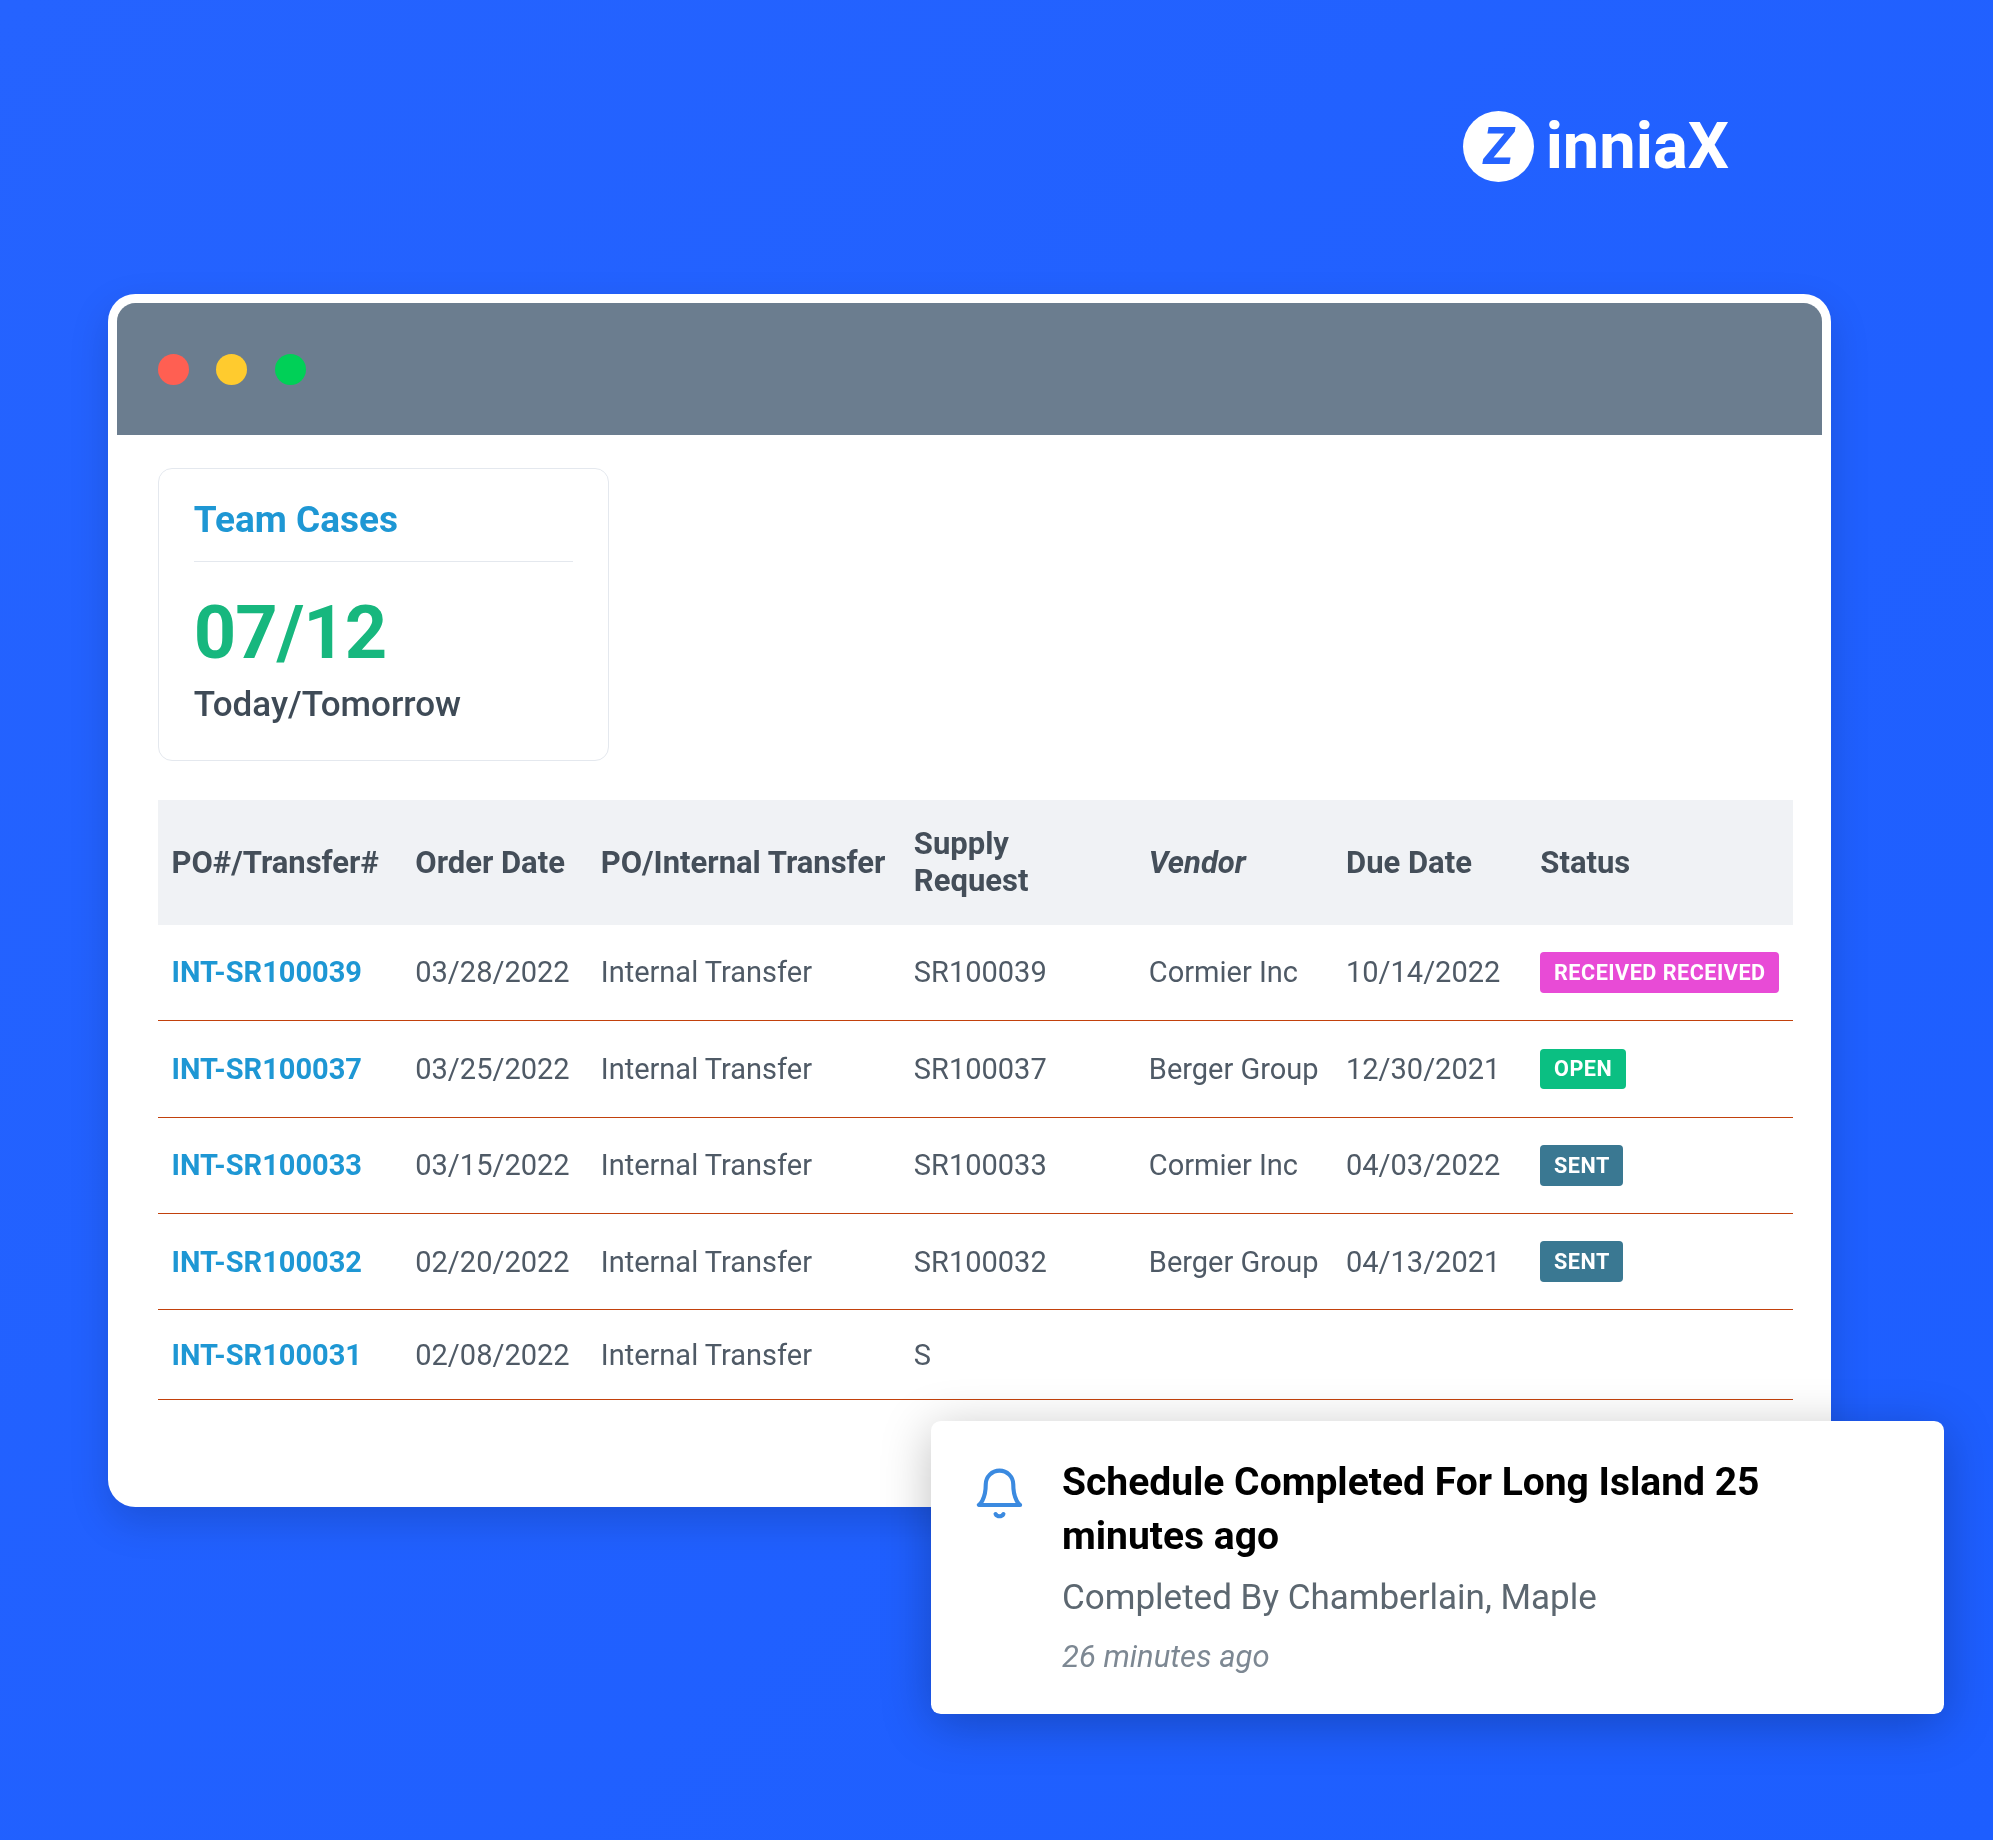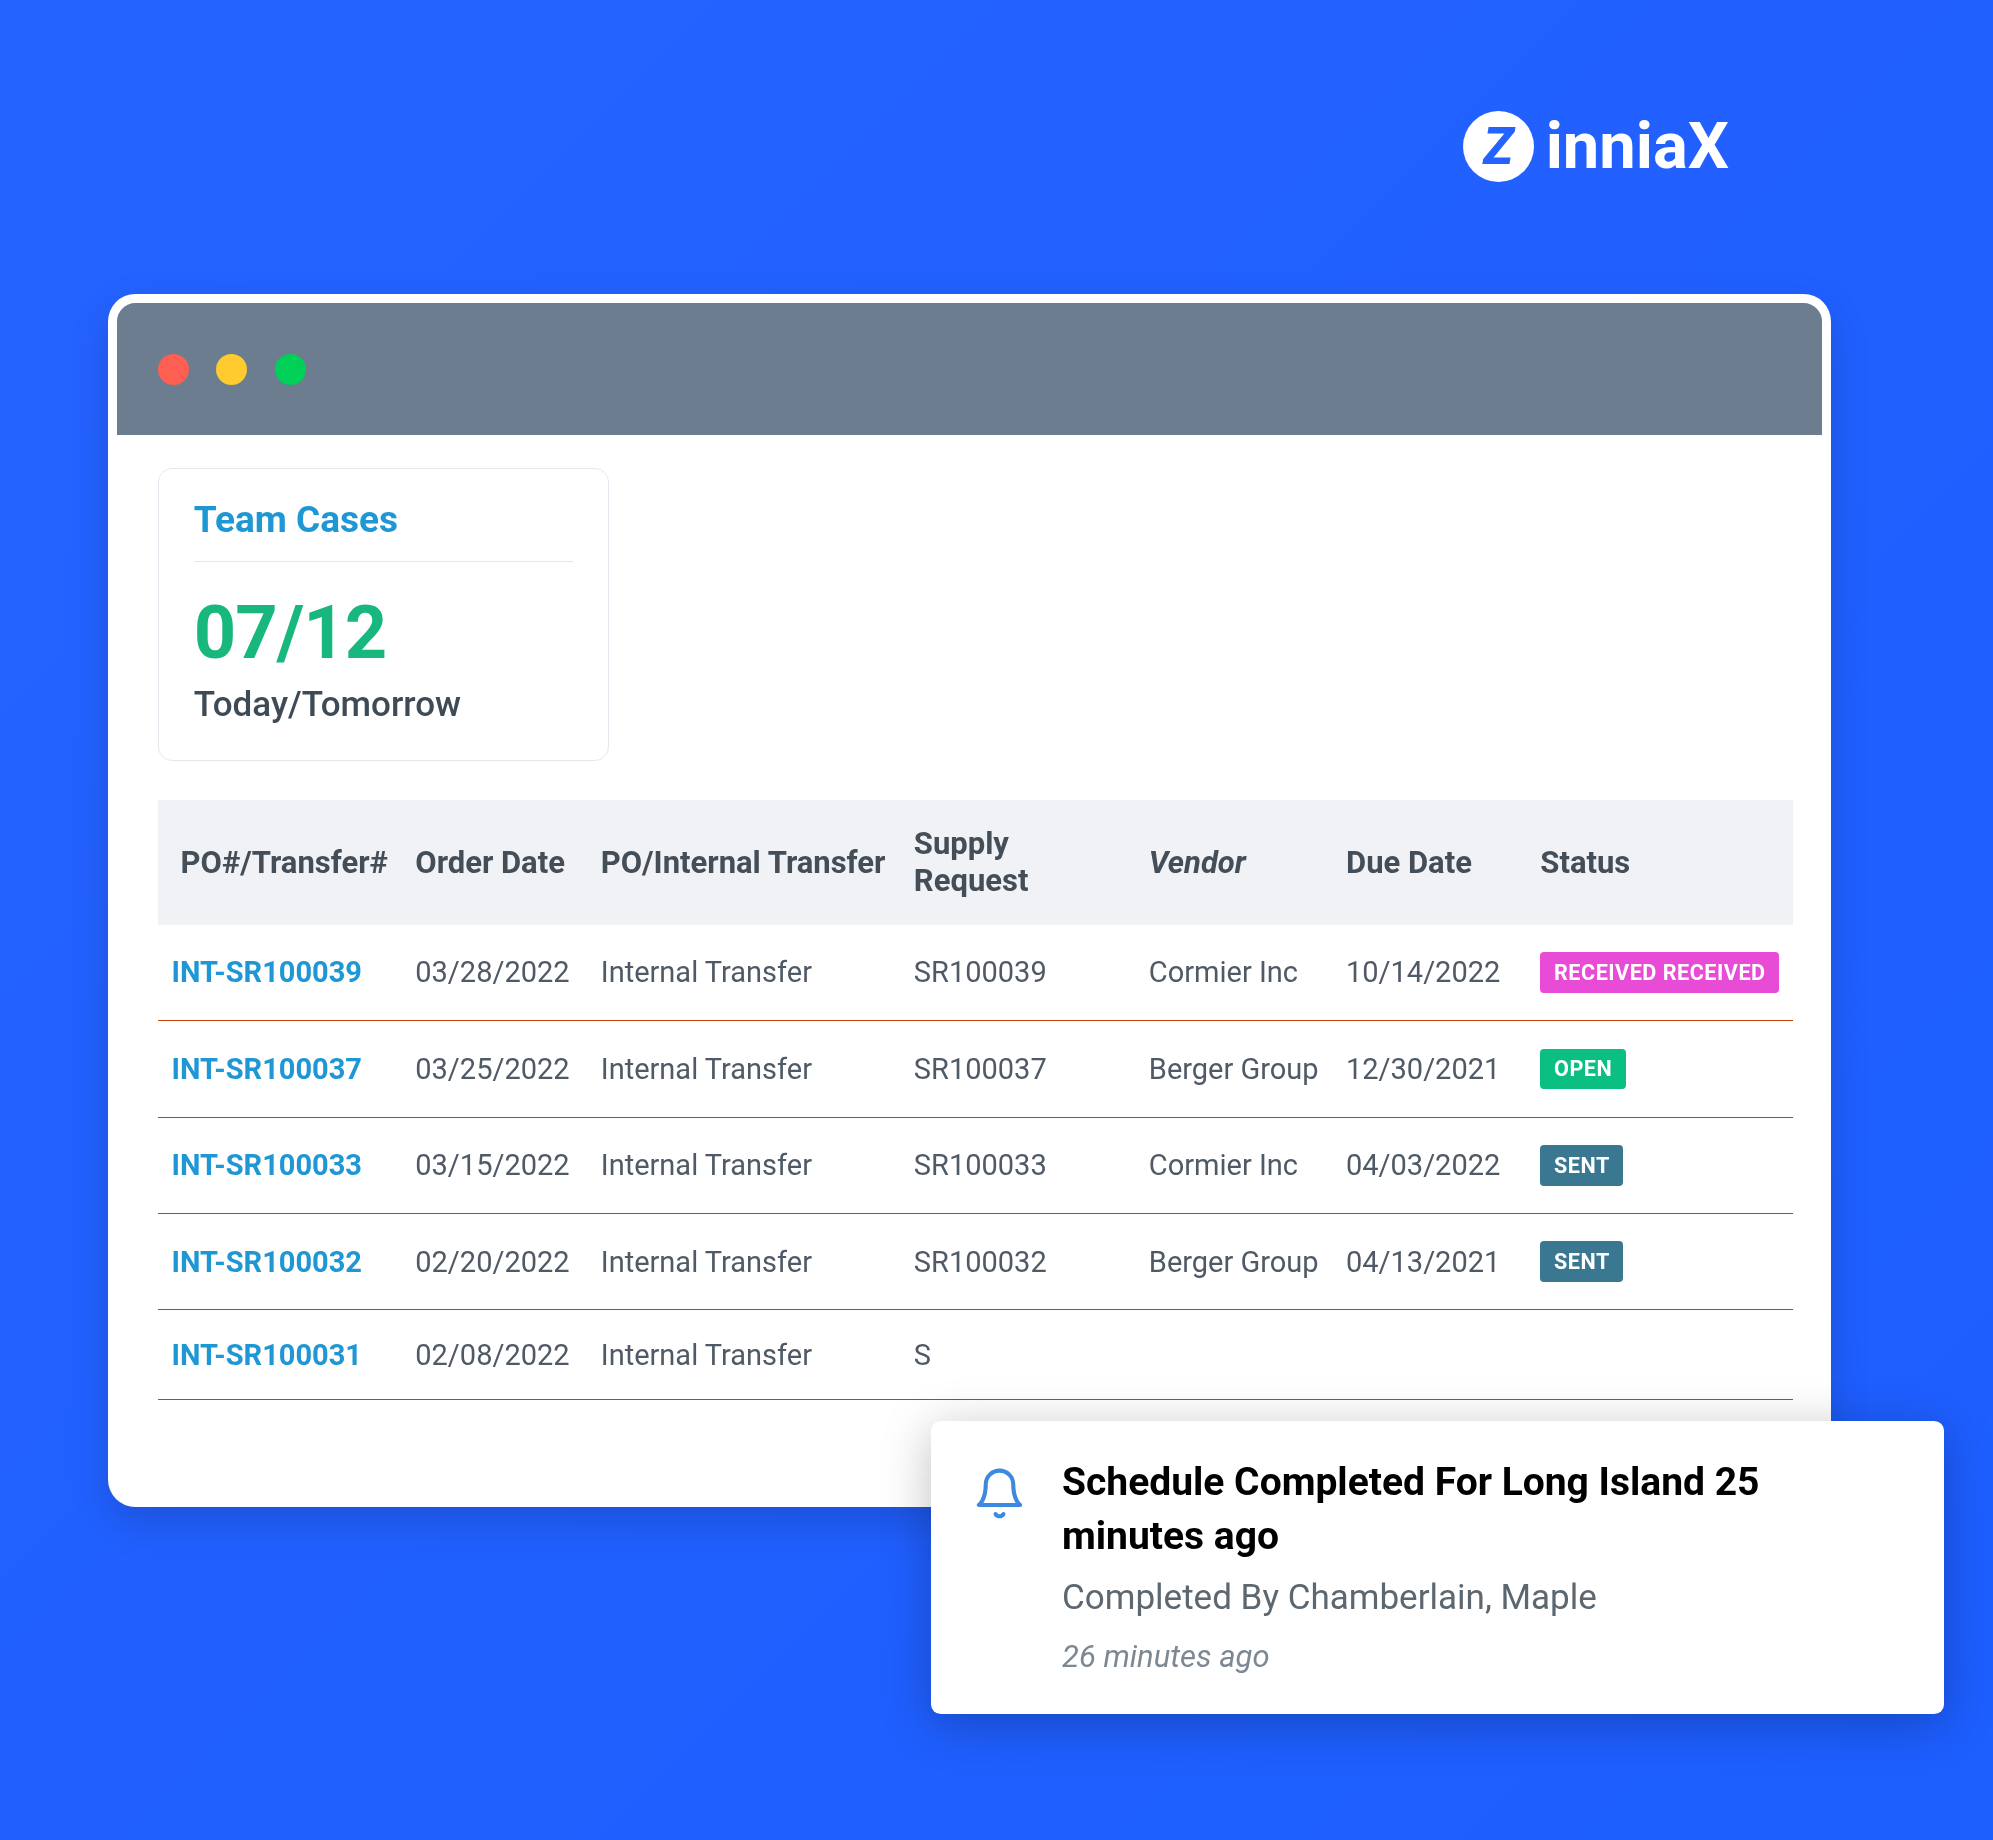--- a/index.html
+++ b/index.html
@@ -186,21 +186,21 @@
   .toast-sub {
     font-size: 35px;
     color: #5c6770;
     margin-bottom: 20px;
   }
   .toast-time {
     font-size: 31px;
     font-style: italic;
     color: #7d8893;
   }
-  .col-po { width: 245px; text-align: right; }
+  .col-po { width: 245px; }
   .col-od { width: 186px; }
   .col-type { width: 323px; }
   .col-sr { width: 245px; }
   .col-vendor { width: 196px; font-style: italic; }
   .col-due { width: 196px; }
 </style>
 </head>
 <body>
 
 <div class="brand">

